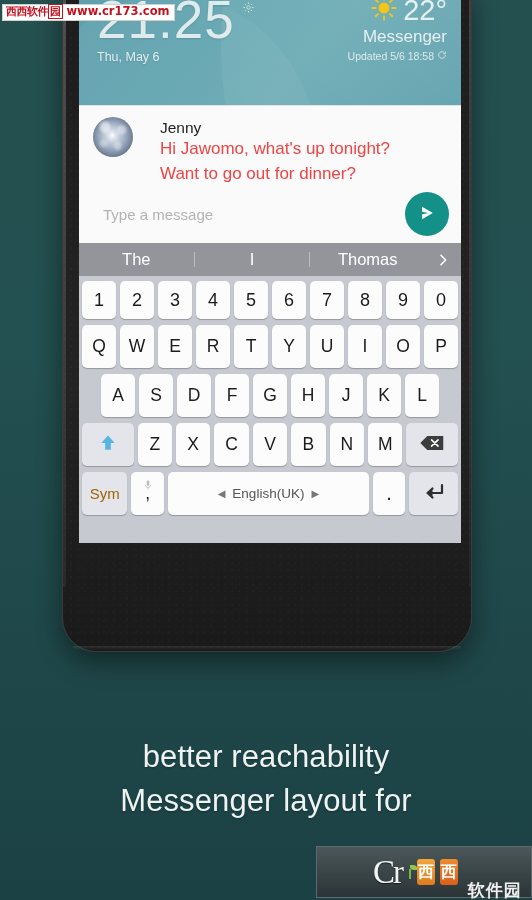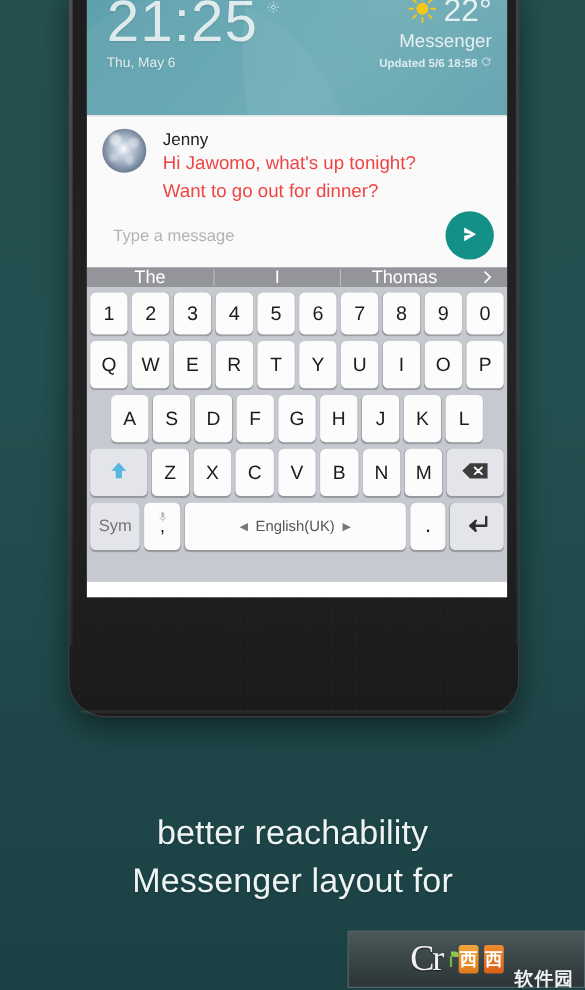--- a/index.html
+++ b/index.html
@@ -147,33 +147,33 @@
   }
   .weather-block {
     position: absolute;
     right: 14px; top: 8px;
     text-align: right;
     color: rgba(255,255,255,0.82);
   }
   .w-top { display: flex; align-items: center; justify-content: flex-end; gap: 6px; }
   .w-temp { font-size: 29px; font-weight: 300; line-height: 1; }
   .w-city { font-size: 17px; font-weight: 300; margin-top: 2px; }
-  .w-upd  { font-size: 10.5px; font-weight: 700; margin-top: 3px; opacity: 0.92; display:flex; align-items:center; justify-content:flex-end; gap:3px;}
+  .w-upd  { font-size: 10.5px; font-weight: 400; margin-top: 3px; opacity: 0.92; display:flex; align-items:center; justify-content:flex-end; gap:3px;}
 
   
   .msg-card {
     background: #fafafa;
     height: 137px;
     position: relative;
     border-top: 1px solid #e3e3e3;
   }
   .msg-row {
     display: flex;
     padding: 11px 14px 0 14px;
-    gap: 15px;
+    gap: 27px;
   }
   .avatar {
     width: 40px; height: 40px; border-radius: 50%;
     flex: 0 0 40px;
     background:
       radial-gradient(circle at 48% 46%, #ffffff 0%, #e8edf4 7%, #b9c6d6 28%, #8d9db3 55%, #6e8099 78%, #5d7089 100%);
     box-shadow: inset 0 0 8px rgba(0,0,0,0.18);
     position: relative;
     overflow: hidden;
   }
@@ -213,21 +213,21 @@
     width: 44px; height: 44px; border-radius: 50%;
     background: #139088;
     display: flex; align-items: center; justify-content: center;
     flex: 0 0 44px;
     border: none;
     cursor: pointer;
   }
 
   
   .suggest {
-    height: 18px;
+    height: 33px;
     background: #94959b;
     display: flex;
     align-items: center;
     color: #ffffff;
     position: relative;
   }
   .sug-item {
     flex: 1;
     text-align: center;
     font-size: 16.5px;
@@ -270,21 +270,21 @@
     box-shadow: 0 1px 1px rgba(0,0,0,0.25);
     flex: 1 1 0;
     min-width: 0;
     cursor: pointer;
     position: relative;
     user-select: none;
   }
   .key.num { font-size: 18px; height: 38px; border-radius: 5px; }
   .key.mod {
     background: #e3e5ea;
-    color: #737373;
+    color: #a16207;
     font-size: 15px;
   }
   .key.shift  { flex: 1.5 1 0; }
   .key.bksp   { flex: 1.5 1 0; }
   .key.sym    { flex: 1.4 1 0; }
   .key.comma  { flex: 1 1 0; background:#fcfcfd; }
   .key.space  { flex: 6.2 1 0; background:#fcfcfd; font-size: 13.5px; color:#555; }
   .key.period { flex: 1 1 0; background:#fcfcfd; font-size: 20px; }
   .key.enter  { flex: 1.5 1 0; }
   .row-asdf   { padding: 0 19px; }
@@ -371,20 +371,24 @@
   .wm-dom {
     font-family: "DejaVu Sans Mono", monospace;
     font-size: 10px; color:#cfd6d6; letter-spacing: 1px; margin-top: 2px;
   }
 </style>
 </head>
 <body>
 
 <div id="root">
 
+  <div class="wm-top">
+    <span class="cn"><span>西西软件</span><span class="boxed">园</span></span>
+    <span class="url">www.cr173.com</span>
+  </div>
 
   <div class="phone">
     <div class="phone-speck"></div>
     <div class="phone-highlight-l"></div>
     <div class="phone-highlight-r"></div>
     <div class="phone-bottom-shine"></div>
 
     <div class="screen">
 
       <div class="wallpaper">

